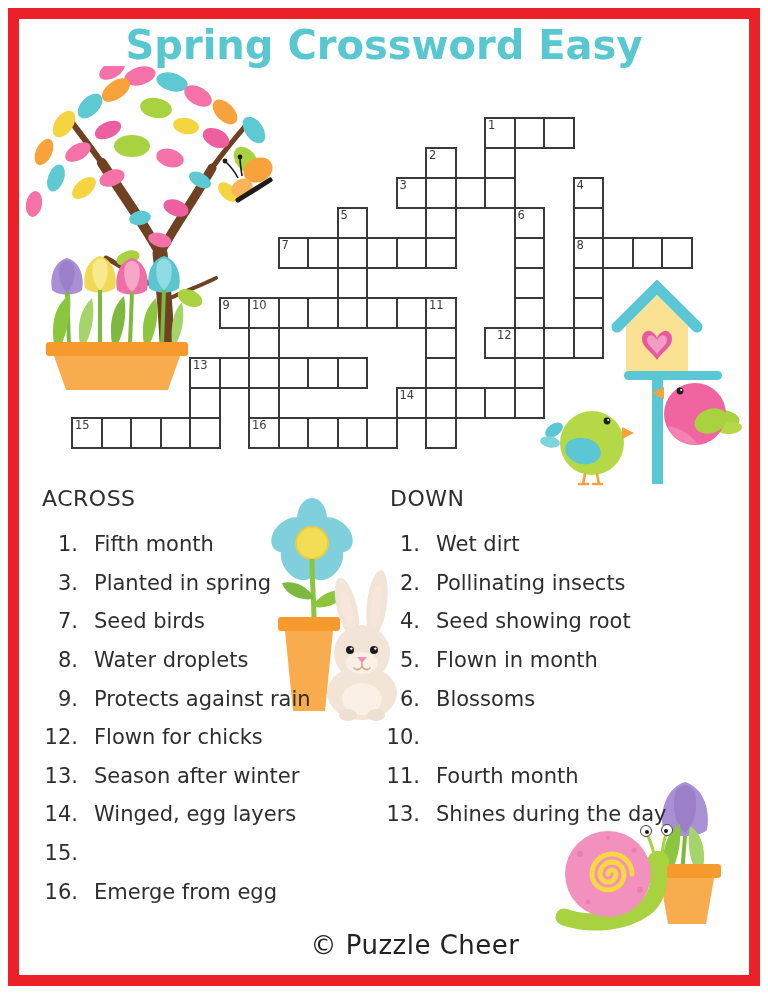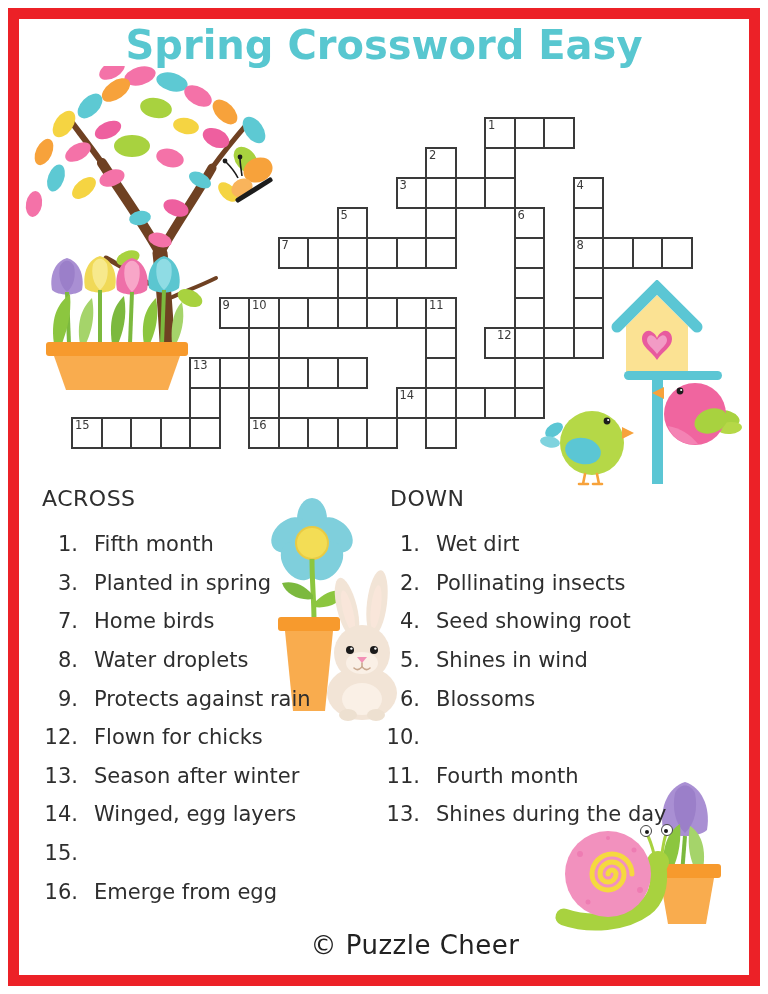--- a/index.html
+++ b/index.html
@@ -318,21 +318,21 @@
       <li>
         <span class="num">1.</span>
         <span class="txt">Fifth month</span>
       </li>
       <li>
         <span class="num">3.</span>
         <span class="txt">Planted in spring</span>
       </li>
       <li>
         <span class="num">7.</span>
-        <span class="txt">Home birds</span>
+        <span class="txt">Seed birds</span>
       </li>
       <li>
         <span class="num">8.</span>
         <span class="txt">Water droplets</span>
       </li>
       <li>
         <span class="num">9.</span>
         <span class="txt">Protects against rain</span>
       </li>
       <li>
@@ -365,21 +365,21 @@
       <li>
         <span class="num">2.</span>
         <span class="txt">Pollinating insects</span>
       </li>
       <li>
         <span class="num">4.</span>
         <span class="txt">Seed showing root</span>
       </li>
       <li>
         <span class="num">5.</span>
-        <span class="txt">Shines in wind</span>
+        <span class="txt">Flown in month</span>
       </li>
       <li>
         <span class="num">6.</span>
         <span class="txt">Blossoms</span>
       </li>
       <li>
         <span class="num">10.</span>
       </li>
       <li>
         <span class="num">11.</span>

